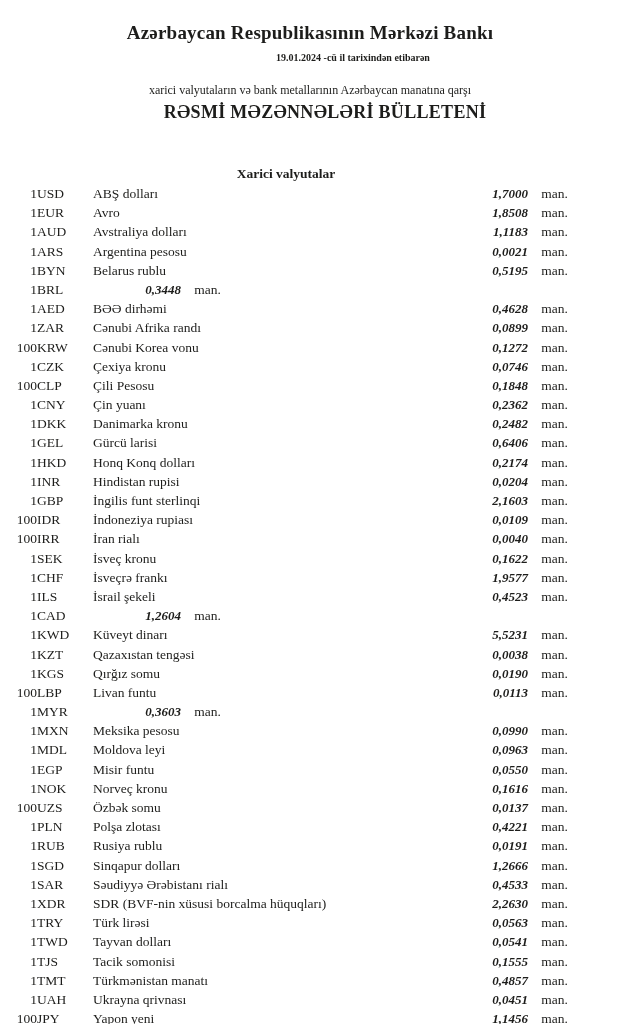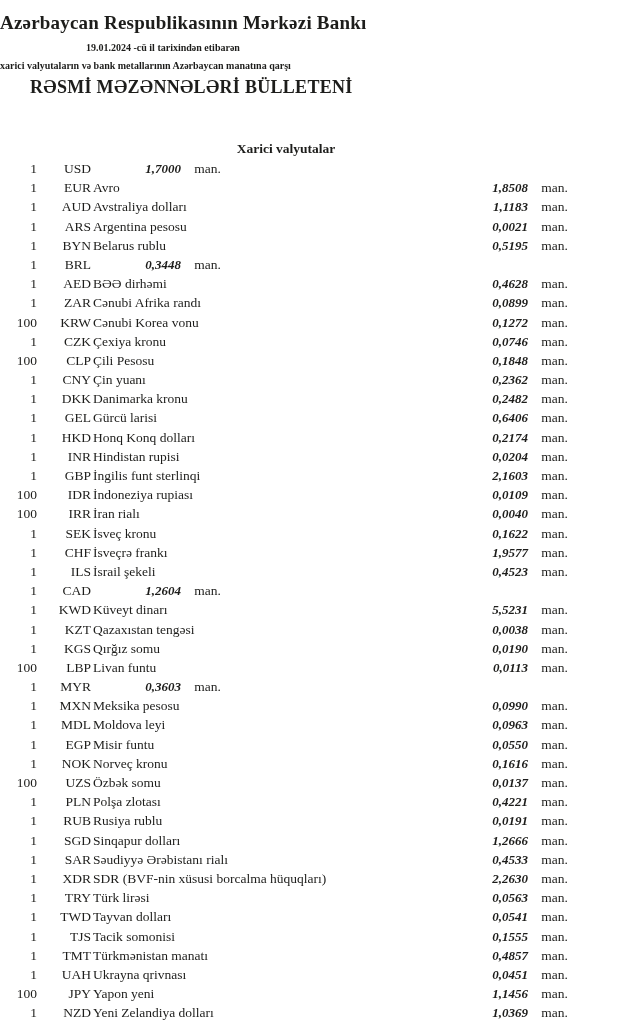--- a/index.html
+++ b/index.html
@@ -10,41 +10,41 @@
   .page {
     position: relative;
     width: 620px;
     height: 1024px;
     background: #ffffff;
     color: #1d1d1b;
     font-family: "Liberation Serif", "DejaVu Serif", serif;
     overflow: hidden;
   }
   .header {
-    text-align: left;
-    padding-top: 11px;
+    text-align: center;
+    padding-top: 21px;
   }
   .title {
     font-size: 19px;
     font-weight: bold;
     line-height: 23px;
     letter-spacing: 0.2px;
   }
   .date-line {
     font-size: 10px;
     font-weight: bold;
     line-height: 17px;
     margin-top: 5px;
     padding-left: 86px;   
   }
   .subtitle {
-    font-size: 10px;
-    font-weight: bold;
+    font-size: 12px;
+    font-weight: normal;
     line-height: 17px;
-    margin-top: 1px;
+    margin-top: 16px;
   }
   .bulletin-title {
     font-size: 18px;
     font-weight: bold;
     line-height: 18px;
     margin-top: 4px;
     letter-spacing: 0.3px;
     padding-left: 30px;
   }
   .section-title {
@@ -60,21 +60,21 @@
     margin-top: 2px;
   }
   .row {
     display: flex;
     height: 19.2px;
     line-height: 19.2px;
     font-size: 13.5px;
     white-space: nowrap;
   }
   .qty  { width: 37px; text-align: right; }
-  .code { width: 54px; text-align: right; }
+  .code { width: 54px; text-align: left; }
   .name { flex: 1; padding-left: 2px; overflow: hidden; }
   .rate {
     width: 90px;
     text-align: right;
     font-weight: bold;
     font-style: italic;
     font-size: 13px;
   }
   .unit { width: 31px; padding-left: 11px; text-align: center; }
 </style>
@@ -90,20 +90,21 @@
     <div class="bulletin-title">RƏSMİ MƏZƏNNƏLƏRİ BÜLLETENİ</div>
   </div>
 
   <div class="section-title">Xarici valyutalar</div>
 
   <div class="table" id="rates-table">
 
       <div class="row">
         <span class="qty">1</span>
         <span class="code">USD</span>
+        <span class="name">ABŞ dolları</span>
         <span class="rate">1,7000</span>
         <span class="unit">man.</span>
       </div>
 
       <div class="row">
         <span class="qty">1</span>
         <span class="code">EUR</span>
         <span class="name">Avro</span>
         <span class="rate">1,8508</span>
         <span class="unit">man.</span>

